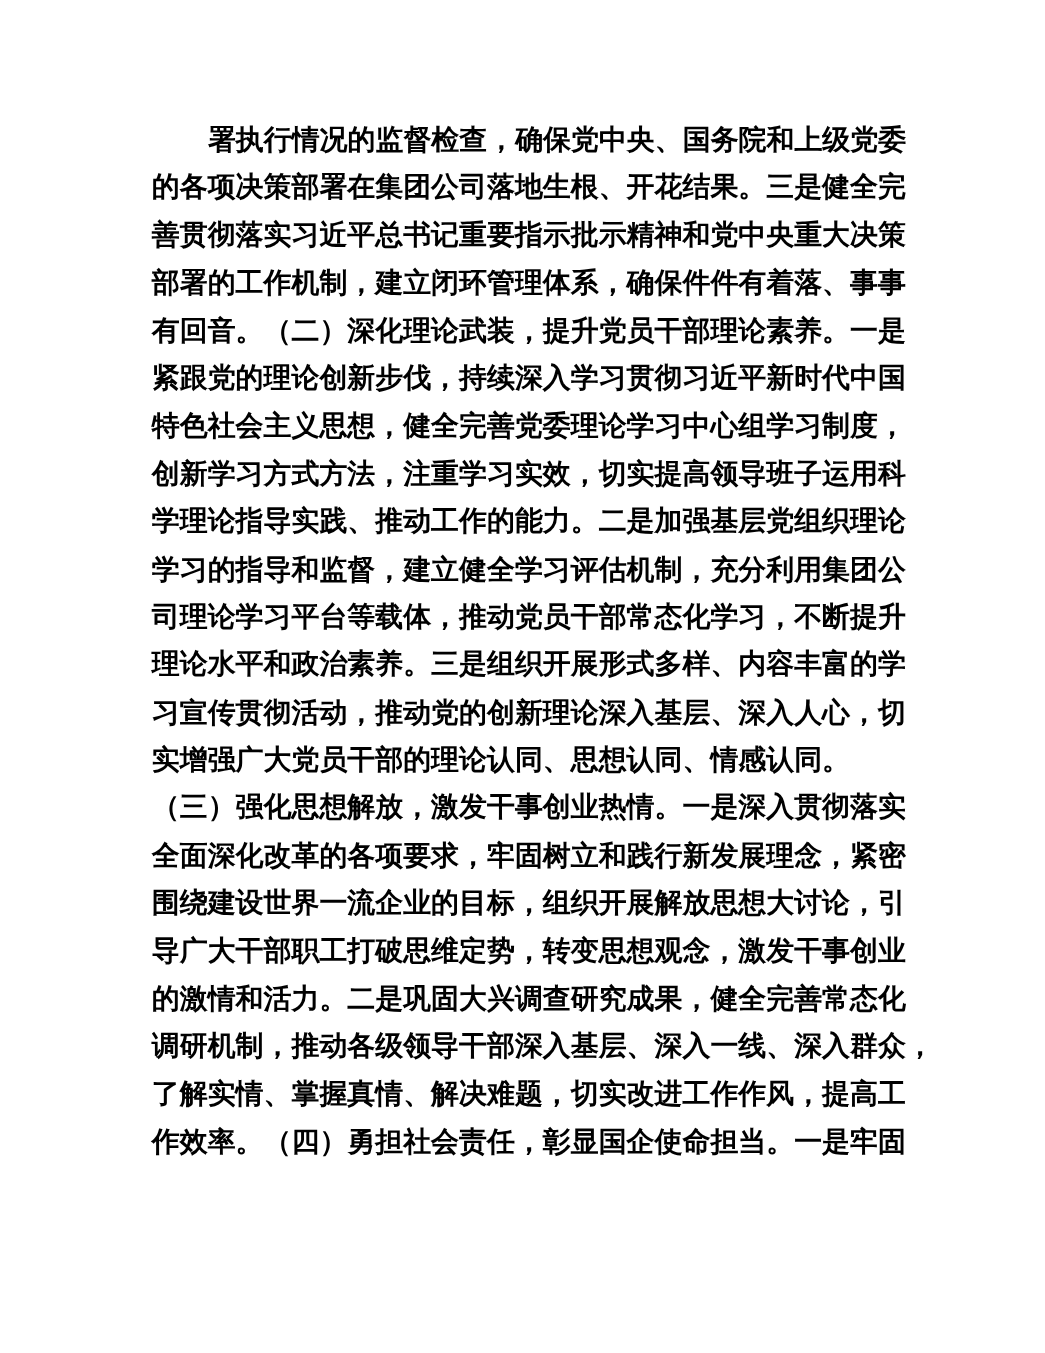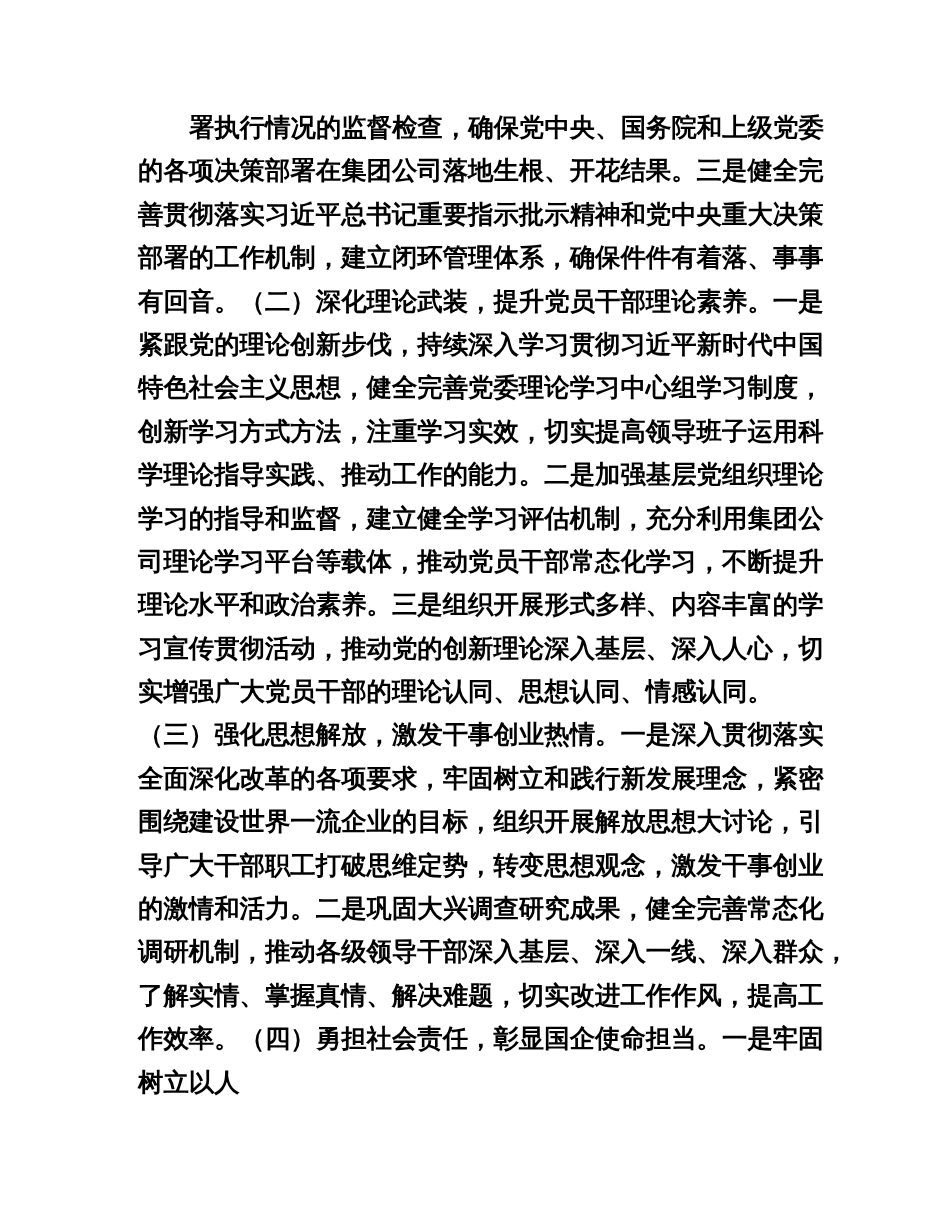--- a/index.html
+++ b/index.html
@@ -677,15 +677,14 @@
         <span class="g">使</span>
         <span class="g">命</span>
         <span class="g">担</span>
         <span class="g">当</span>
         <span class="g">。</span>
         <span class="g">一</span>
         <span class="g">是</span>
         <span class="g">牢</span>
         <span class="g">固</span>
       </div>
-      <div class="doc-line flush">树立以人</div>
     </div>
 </div>
 
 </body></html>

